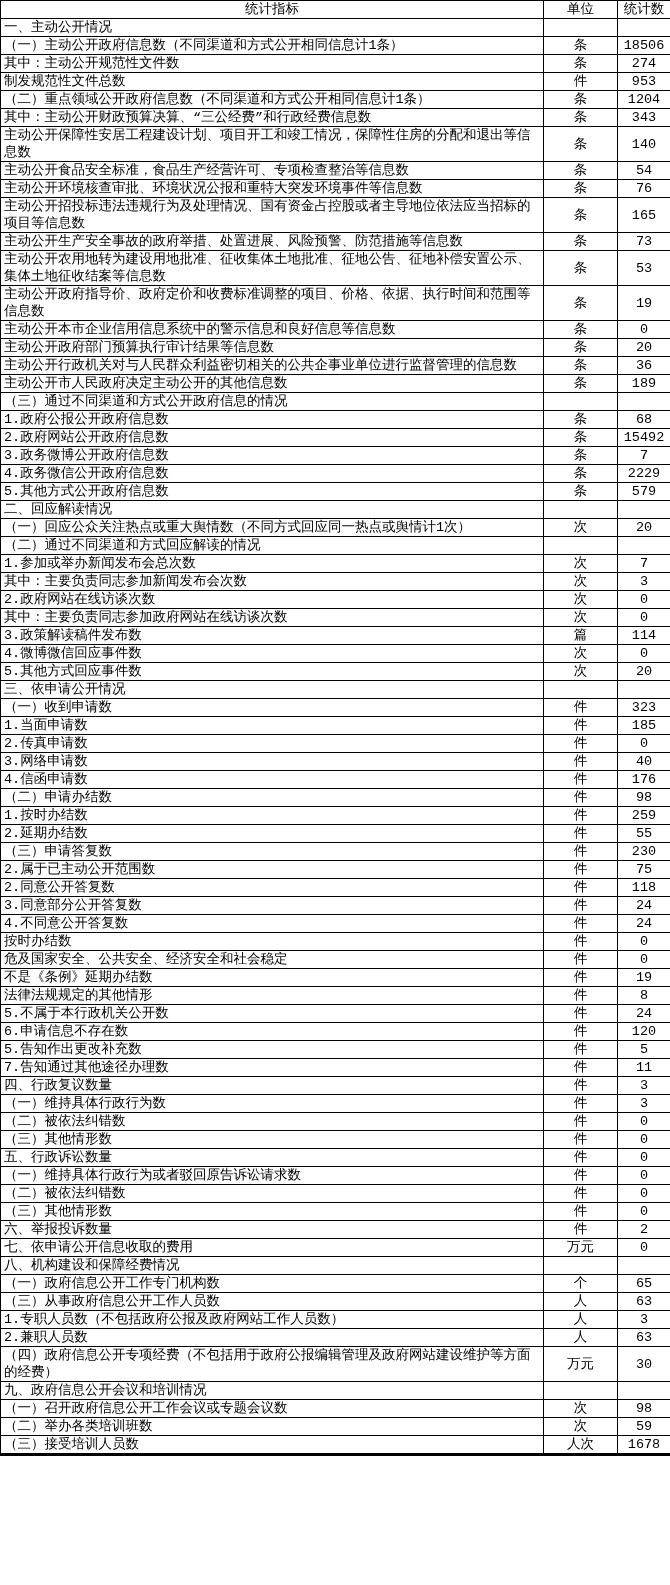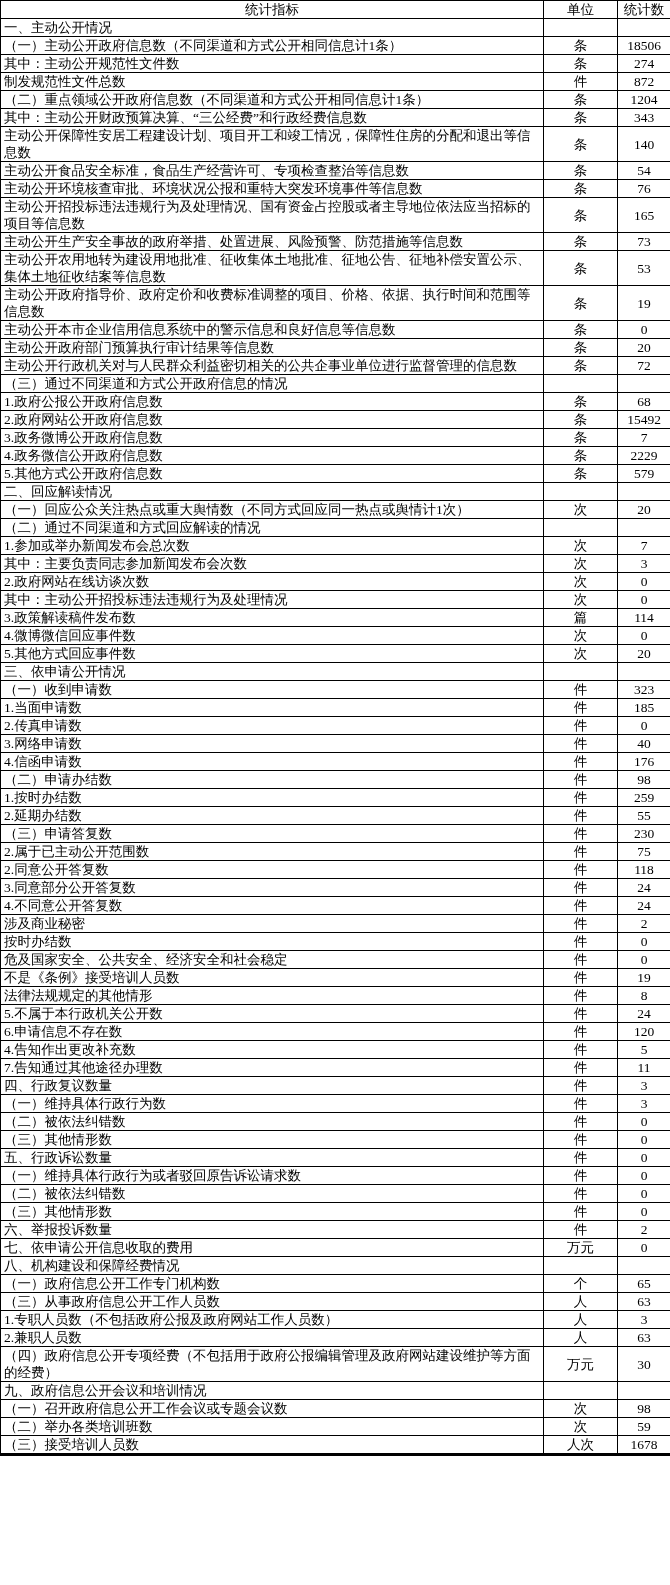--- a/index.html
+++ b/index.html
@@ -7,21 +7,21 @@
     padding: 0;
     background: #ffffff;
   }
   body {
     width: 670px;
   }
   table.stats {
     border-collapse: collapse;
     width: 670px;
     table-layout: fixed;
-    font-family: Liberation Serif, serif;
+    font-family: Liberation Mono, monospace;
     font-size: 13.5px;
     color: #000000;
     border: 1px solid #000000;
     border-bottom: 3px solid #000000;
   }
   table.stats td, table.stats th {
     border: 1px solid #000000;
     padding: 0 3px;
     line-height: 17px;
     height: 17px;
@@ -70,21 +70,21 @@
     <td class="c-val">18506</td>
   </tr>
       <tr>
     <td class="c-ind">其中：主动公开规范性文件数</td>
     <td class="c-unit">条</td>
     <td class="c-val">274</td>
   </tr>
       <tr>
     <td class="c-ind">制发规范性文件总数</td>
     <td class="c-unit">件</td>
-    <td class="c-val">872</td>
+    <td class="c-val">953</td>
   </tr>
       <tr>
     <td class="c-ind">（二）重点领域公开政府信息数（不同渠道和方式公开相同信息计1条）</td>
     <td class="c-unit">条</td>
     <td class="c-val">1204</td>
   </tr>
       <tr>
     <td class="c-ind">其中：主动公开财政预算决算、“三公经费”和行政经费信息数</td>
     <td class="c-unit">条</td>
     <td class="c-val">343</td>
@@ -130,21 +130,26 @@
     <td class="c-val">0</td>
   </tr>
       <tr>
     <td class="c-ind">主动公开政府部门预算执行审计结果等信息数</td>
     <td class="c-unit">条</td>
     <td class="c-val">20</td>
   </tr>
       <tr>
     <td class="c-ind">主动公开行政机关对与人民群众利益密切相关的公共企事业单位进行监督管理的信息数</td>
     <td class="c-unit">条</td>
-    <td class="c-val">72</td>
+    <td class="c-val">36</td>
+  </tr>
+      <tr>
+    <td class="c-ind">主动公开市人民政府决定主动公开的其他信息数</td>
+    <td class="c-unit">条</td>
+    <td class="c-val">189</td>
   </tr>
       <tr>
     <td class="c-ind">（三）通过不同渠道和方式公开政府信息的情况</td>
     <td class="c-unit"></td>
     <td class="c-val"></td>
   </tr>
       <tr>
     <td class="c-ind">1.政府公报公开政府信息数</td>
     <td class="c-unit">条</td>
     <td class="c-val">68</td>
@@ -193,21 +198,21 @@
     <td class="c-ind">其中：主要负责同志参加新闻发布会次数</td>
     <td class="c-unit">次</td>
     <td class="c-val">3</td>
   </tr>
       <tr>
     <td class="c-ind">2.政府网站在线访谈次数</td>
     <td class="c-unit">次</td>
     <td class="c-val">0</td>
   </tr>
       <tr>
-    <td class="c-ind">其中：主动公开招投标违法违规行为及处理情况</td>
+    <td class="c-ind">其中：主要负责同志参加政府网站在线访谈次数</td>
     <td class="c-unit">次</td>
     <td class="c-val">0</td>
   </tr>
       <tr>
     <td class="c-ind">3.政策解读稿件发布数</td>
     <td class="c-unit">篇</td>
     <td class="c-val">114</td>
   </tr>
       <tr>
     <td class="c-ind">4.微博微信回应事件数</td>
@@ -283,56 +288,51 @@
     <td class="c-ind">3.同意部分公开答复数</td>
     <td class="c-unit">件</td>
     <td class="c-val">24</td>
   </tr>
       <tr>
     <td class="c-ind">4.不同意公开答复数</td>
     <td class="c-unit">件</td>
     <td class="c-val">24</td>
   </tr>
       <tr>
-    <td class="c-ind">涉及商业秘密</td>
-    <td class="c-unit">件</td>
-    <td class="c-val">2</td>
-  </tr>
-      <tr>
     <td class="c-ind">按时办结数</td>
     <td class="c-unit">件</td>
     <td class="c-val">0</td>
   </tr>
       <tr>
     <td class="c-ind">危及国家安全、公共安全、经济安全和社会稳定</td>
     <td class="c-unit">件</td>
     <td class="c-val">0</td>
   </tr>
       <tr>
-    <td class="c-ind">不是《条例》接受培训人员数</td>
+    <td class="c-ind">不是《条例》延期办结数</td>
     <td class="c-unit">件</td>
     <td class="c-val">19</td>
   </tr>
       <tr>
     <td class="c-ind">法律法规规定的其他情形</td>
     <td class="c-unit">件</td>
     <td class="c-val">8</td>
   </tr>
       <tr>
     <td class="c-ind">5.不属于本行政机关公开数</td>
     <td class="c-unit">件</td>
     <td class="c-val">24</td>
   </tr>
       <tr>
     <td class="c-ind">6.申请信息不存在数</td>
     <td class="c-unit">件</td>
     <td class="c-val">120</td>
   </tr>
       <tr>
-    <td class="c-ind">4.告知作出更改补充数</td>
+    <td class="c-ind">5.告知作出更改补充数</td>
     <td class="c-unit">件</td>
     <td class="c-val">5</td>
   </tr>
       <tr>
     <td class="c-ind">7.告知通过其他途径办理数</td>
     <td class="c-unit">件</td>
     <td class="c-val">11</td>
   </tr>
       <tr>
     <td class="c-ind">四、行政复议数量</td>

